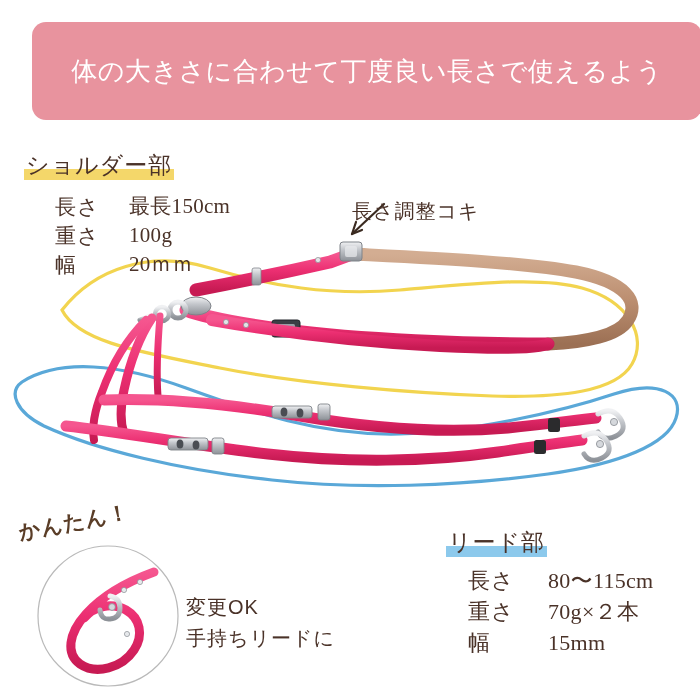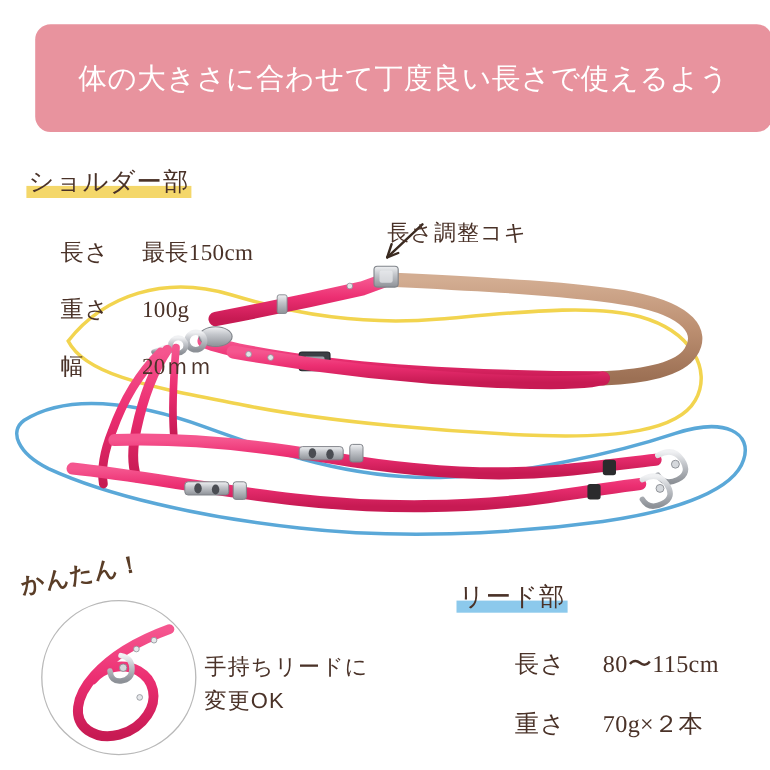--- a/index.html
+++ b/index.html
@@ -59,31 +59,31 @@
     left: 0;
     right: 0;
     bottom: 1px;
     height: 11px;
     z-index: -1;
   }
   .sec-head.yellow .hl::before { background: #f4d76a; }
   .sec-head.blue   .hl::before { background: #8cc9ec; }
 
   #shoulder-heading { left: 24px; top: 150px; z-index: 5; }
-  #lead-heading     { left: 415px; top: 527px; z-index: 5; }
+  #lead-heading     { left: 446px; top: 527px; z-index: 5; }
 
   
   .spec {
     position: absolute;
     color: #4a3228;
     font-size: 21px;
     line-height: 29px;
     white-space: nowrap;
   }
-  .spec-row { display: flex; margin-top: 23px; }
+  .spec-row { display: flex; }
   .spec-key {
     width: 74px;
     letter-spacing: 1px;
   }
   .spec-val { letter-spacing: 0.3px; font-family: Liberation Serif, serif; }
 
   #shoulder-specs { left: 55px; top: 192px; }
   #lead-specs {
     left: 468px;
     top: 565px;
@@ -289,17 +289,17 @@
     <circle cx="112" cy="42" r="2.6" fill="#e6e8eb" stroke="#8b8f95" stroke-width="0.7"></circle>
     <circle cx="96" cy="50" r="2.6" fill="#e6e8eb" stroke="#8b8f95" stroke-width="0.7"></circle>
     <circle cx="99" cy="94" r="2.6" fill="#e6e8eb" stroke="#8b8f95" stroke-width="0.7"></circle>
     <g>
       <path d="M 82 56 q 10 2 10 12 q 0 10 -10 11 q -9 1 -10 -9" fill="none" stroke="url(#silverGrad)" stroke-width="5" stroke-linecap="round"></path>
       <circle cx="84" cy="67" r="3.4" fill="#d5d8dc" stroke="#868a90" stroke-width="0.8"></circle>
     </g>
   </svg>
 
   <div id="handheld-note">
+    <div>変更OK</div>
     <div>手持ちリードに</div>
-    <div>変更OK</div>
   </div>
 
 </div>
 
 </body></html>

